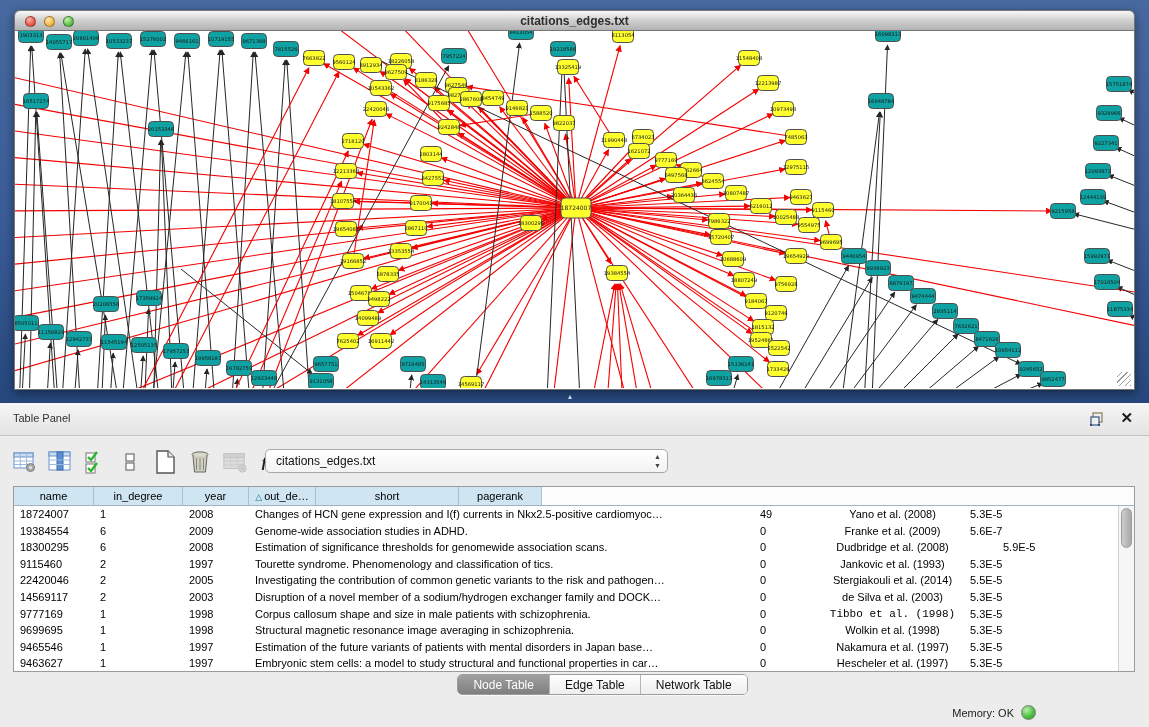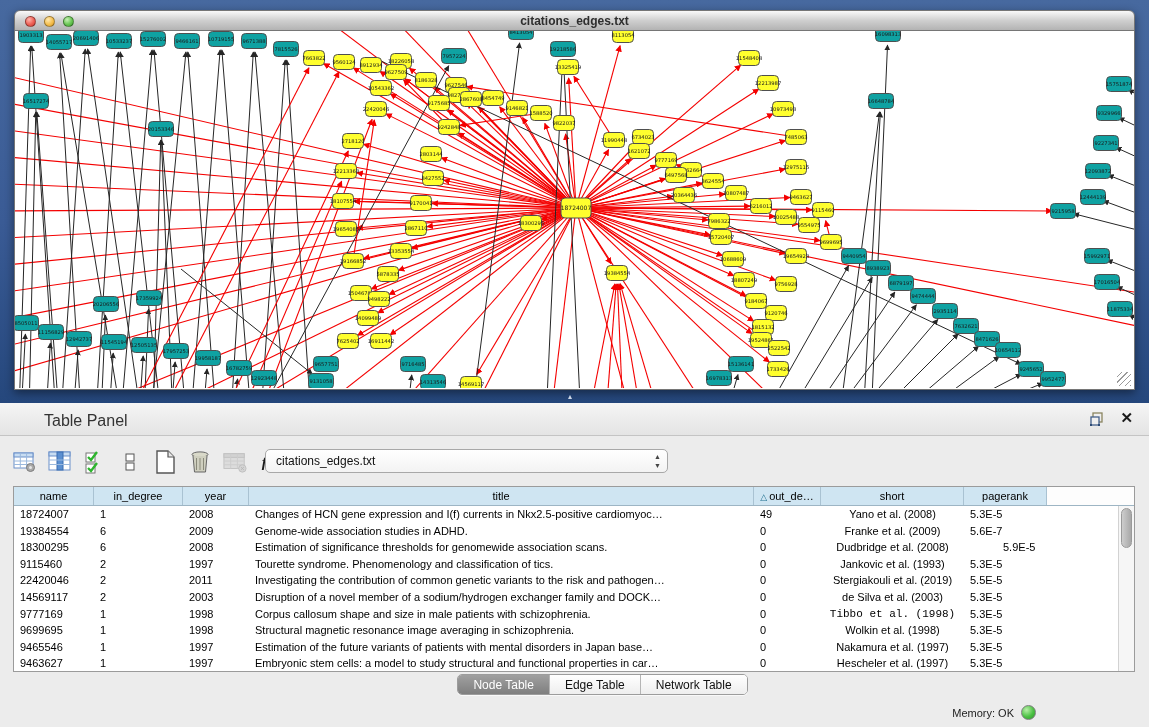--- a/index.html
+++ b/index.html
@@ -22,21 +22,21 @@
   .net-canvas { position:absolute; left:0; top:21px; width:1121px; height:359px; background:#fff;
                 border:1px solid #767676; border-top:none; }
   .net-canvas svg { display:block; }
   .resize-grip { position:absolute; right:3px; bottom:3px; width:14px; height:14px;
                  background:repeating-linear-gradient(135deg, transparent 0 3px, #9a9a9a 3px 4px); }
   .splitter-nub { position:absolute; left:568px; top:392px; color:#cdd7e6; font-size:8px; }
 
   
   .panel-header { position:absolute; left:0; top:403px; width:1149px; height:33px;
                   background:linear-gradient(#f5f5f5,#e4e4e4); border-bottom:1px solid #c4c4c4; }
-  .panel-title { position:absolute; left:13px; top:9px; font-size:16px; color:#333;margin-left:31px; }
+  .panel-title { position:absolute; left:13px; top:9px; font-size:11px; color:#333; }
   .panel-float { position:absolute; right:44px; top:8px; width:16px; height:16px; cursor:pointer; }
   .panel-close { position:absolute; right:16px; top:6px; font-size:15px; font-weight:bold; color:#1a1a1a; cursor:pointer; }
 
   
   .toolbar { position:absolute; left:13px; top:448px; height:28px; display:flex; align-items:center; gap:11px; }
   .tbi { width:24px; height:24px; display:flex; align-items:center; justify-content:center; }
   .fx { font-family:"Liberation Serif",serif; font-style:italic; font-weight:bold; font-size:15px; color:#1a1a1a; }
   .fx small { font-size:10px; }
   .combo { position:absolute; left:265px; top:449px; width:403px; height:24px; background:linear-gradient(#ffffff,#f3f3f3);
            border:1px solid #a8a8a8; border-radius:5px; font-size:12px; color:#111; line-height:22px; padding-left:10px; }
@@ -854,21 +854,20 @@
   <div class="combo">
     <span>citations_edges.txt</span>
     <span class="arrows">▲<br>▼</span>
   </div>
 
   <div class="dtable">
     <div class="thead" id="thead">
         <div class="th" style="width: 80px;">name</div>
         <div class="th" style="width: 89px;">in_degree</div>
         <div class="th" style="width: 66px;">year</div>
-        <div class="th" style="width: 505px;">title</div>
         <div class="th" style="width: 67px;"><span class="sortmark">△</span>out_de…</div>
         <div class="th" style="width: 143px;">short</div>
         <div class="th" style="width: 83px;">pagerank</div>
       </div>
     <div class="tbody" id="tbody">
         <div class="tr">
           <div class="td" style="width: 80px;">18724007</div>
           <div class="td" style="width: 89px;">1</div>
           <div class="td" style="width: 66px;">2008</div>
           <div class="td" style="width: 505px;">Changes of HCN gene expression and I(f) currents in Nkx2.5-positive cardiomyoc…</div>
@@ -899,24 +898,24 @@
           <div class="td" style="width: 89px;">2</div>
           <div class="td" style="width: 66px;">1997</div>
           <div class="td" style="width: 505px;">Tourette syndrome. Phenomenology and classification of tics.</div>
           <div class="td" style="width: 67px;">0</div>
           <div class="td center" style="width: 143px;">Jankovic et al. (1993)</div>
           <div class="td" style="width: 83px;">5.3E-5</div>
         </div>
         <div class="tr">
           <div class="td" style="width: 80px;">22420046</div>
           <div class="td" style="width: 89px;">2</div>
-          <div class="td" style="width: 66px;">2011</div>
+          <div class="td" style="width: 66px;">2005</div>
           <div class="td" style="width: 505px;">Investigating the contribution of common genetic variants to the risk and pathogen…</div>
           <div class="td" style="width: 67px;">0</div>
-          <div class="td center" style="width: 143px;">Stergiakouli et al. (2019)</div>
+          <div class="td center" style="width: 143px;">Stergiakouli et al. (2014)</div>
           <div class="td" style="width: 83px;">5.5E-5</div>
         </div>
         <div class="tr">
           <div class="td" style="width: 80px;">14569117</div>
           <div class="td" style="width: 89px;">2</div>
           <div class="td" style="width: 66px;">2003</div>
           <div class="td" style="width: 505px;">Disruption of a novel member of a sodium/hydrogen exchanger family and DOCK…</div>
           <div class="td" style="width: 67px;">0</div>
           <div class="td center" style="width: 143px;">de Silva et al. (2003)</div>
           <div class="td" style="width: 83px;">5.3E-5</div>

